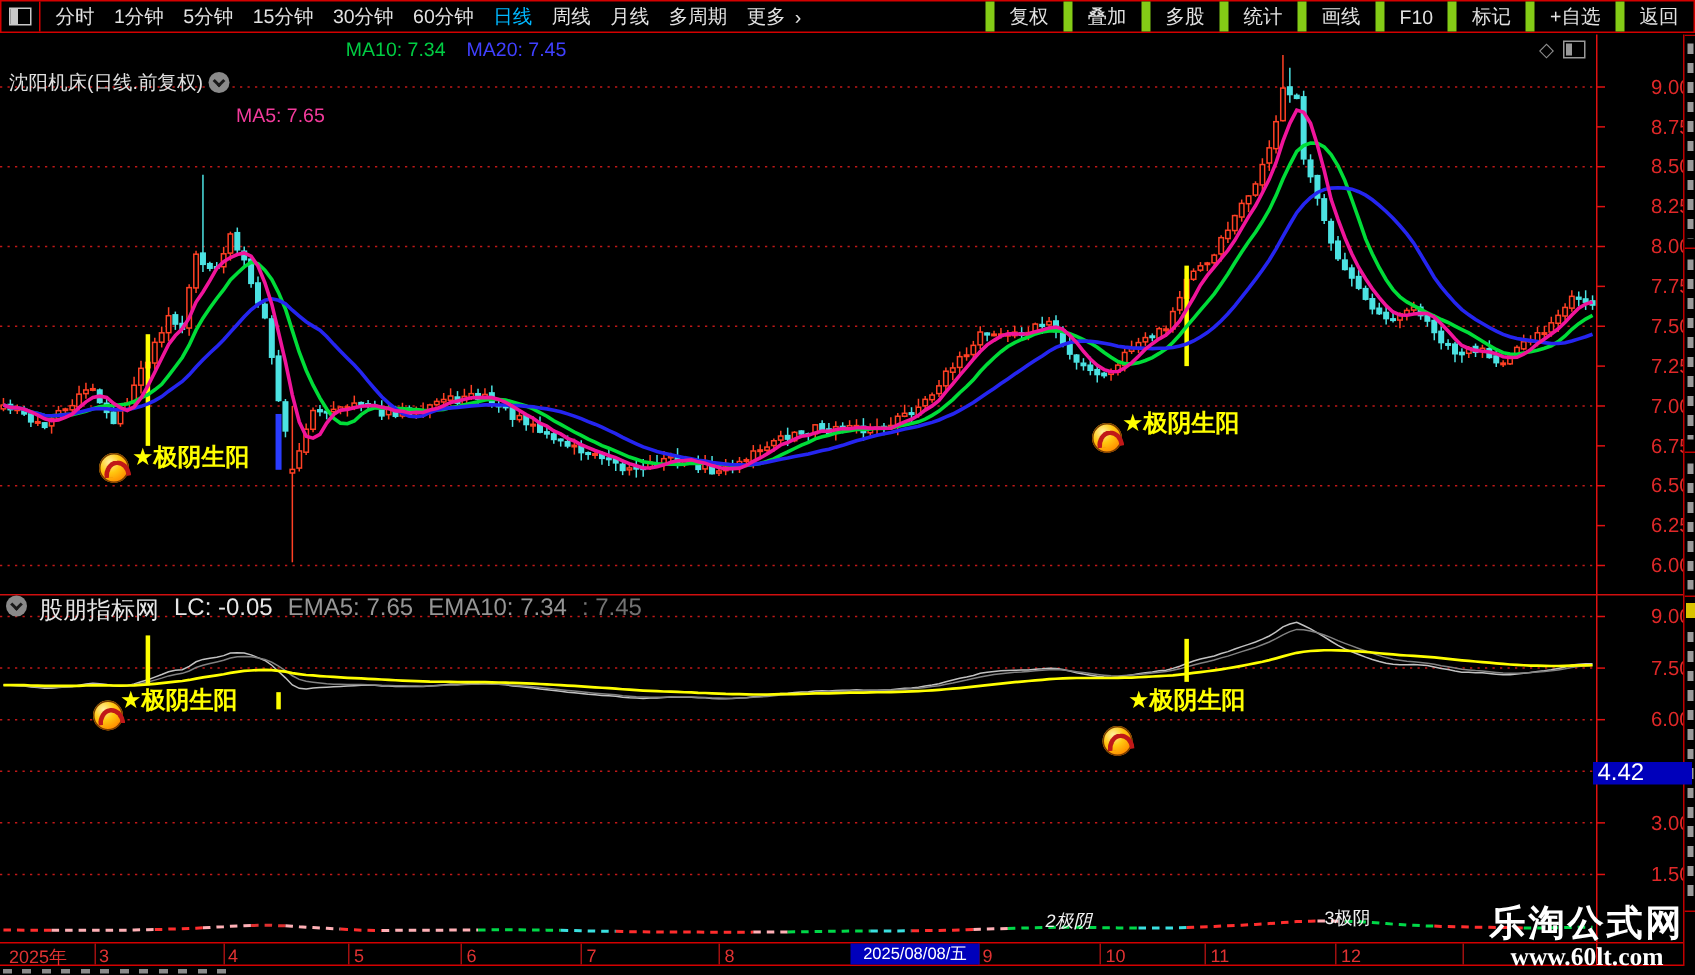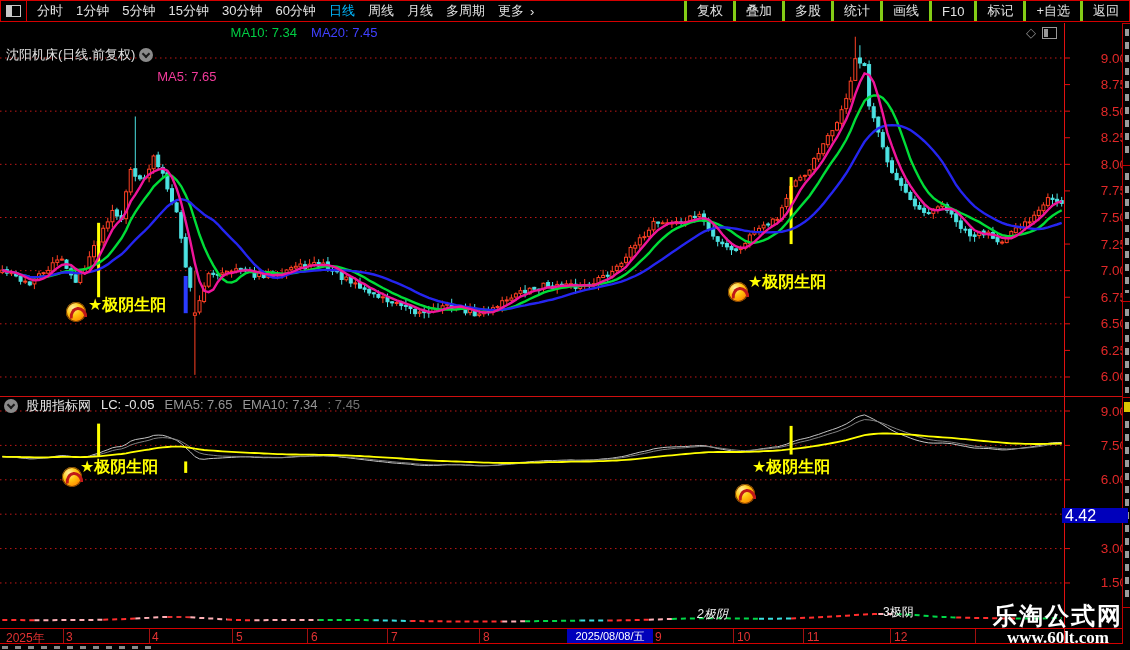--- a/index.html
+++ b/index.html
@@ -6,33 +6,33 @@
     font-family:"Liberation Sans","DejaVu Sans",sans-serif;}
   
   .topbar{position:absolute;left:0;top:0;width:1130px;height:22px;box-sizing:border-box;
     border:1px solid #d40000;display:flex;align-items:center;font-size:13px;color:#e2e2e2;z-index:8;background:#000;}
   .tb-iconcell{height:100%;display:flex;align-items:center;padding:0 5px;border-right:1px solid #d40000;}
   .win-icon{display:inline-block;width:13px;height:10px;border:1px solid #c8c8c8;position:relative;}
   .win-icon::before{content:"";position:absolute;left:0;top:0;bottom:0;width:5px;background:#c8c8c8;}
   .tb-left{display:flex;align-items:center;gap:13px;padding-left:10px;}
   .tb-left span.active{color:#00b8ff;}
   .tb-right{margin-left:auto;display:flex;align-items:center;height:100%;}
-  .tb-right span{border-left:3px solid #84cc16;padding:0 10px;height:100%;display:flex;align-items:center;}
+  .tb-right span{border-left:6px solid #84cc16;padding:0 10px;height:100%;display:flex;align-items:center;}
   .tb-arrow{margin-left:-7px;color:#e2e2e2;}
   
   .title-row{position:absolute;left:6px;top:25px;display:flex;align-items:center;gap:4px;
     font-size:13px;color:#e0e0e0;z-index:6;}
   .chev{display:inline-block;width:14px;height:14px;border-radius:50%;background:#8a8a8a;position:relative;}
   .chev::after{content:"";position:absolute;left:4px;top:3px;width:4px;height:4px;
     border:solid #1a1a1a;border-width:0 2px 2px 0;transform:rotate(45deg);}
   .corner-icons{position:absolute;left:1026px;top:25px;display:flex;gap:6px;align-items:center;z-index:6;color:#909090;font-size:13px;}
   .panel-icon{display:inline-block;width:13px;height:10px;border:1px solid #999;position:relative;}
   .panel-icon::before{content:"";position:absolute;left:1px;top:1px;bottom:1px;width:4px;background:#999;}
-  .ind-header{position:absolute;left:4px;top:397px;display:flex;align-items:center;gap:8px;
-    font-size:13px;z-index:6;}
+  .ind-header{position:absolute;left:4px;top:397px;display:flex;align-items:flex-start;gap:8px;
+    font-size:16px;z-index:6;}
   
   .val-box{position:absolute;left:1062px;top:508px;width:66px;height:15px;background:#0000bb;
     color:#fff;font-size:16px;line-height:15px;padding-left:3px;box-sizing:border-box;z-index:7;}
   .date-box{position:absolute;left:567px;top:629px;width:86px;height:14px;background:#0000bb;
     color:#fff;font-size:11px;line-height:14px;text-align:center;z-index:7;}
   
   .date-axis{position:absolute;left:0;top:628px;width:1130px;height:16px;box-sizing:border-box;
     border-top:1px solid #d40000;border-bottom:1px solid #d40000;color:#e03232;font-size:12px;z-index:4;}
   .date-axis .sep{position:absolute;top:0;width:1px;height:100%;background:#a01010;}
   .date-axis .mon{position:absolute;top:1px;}

